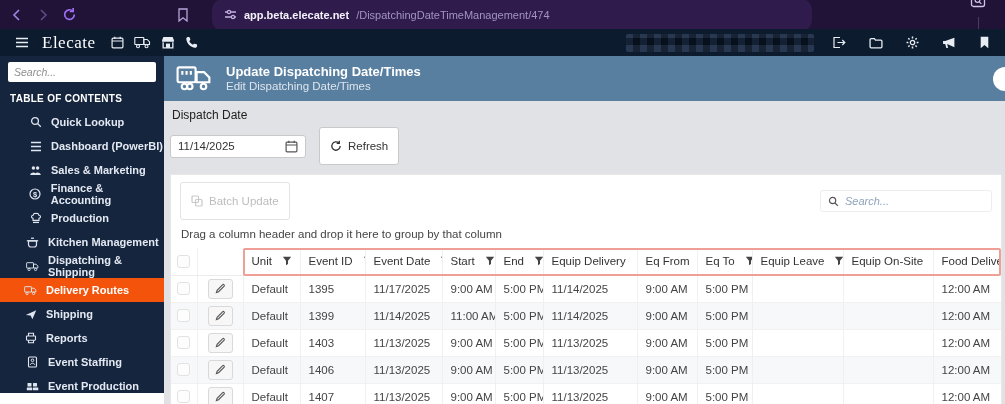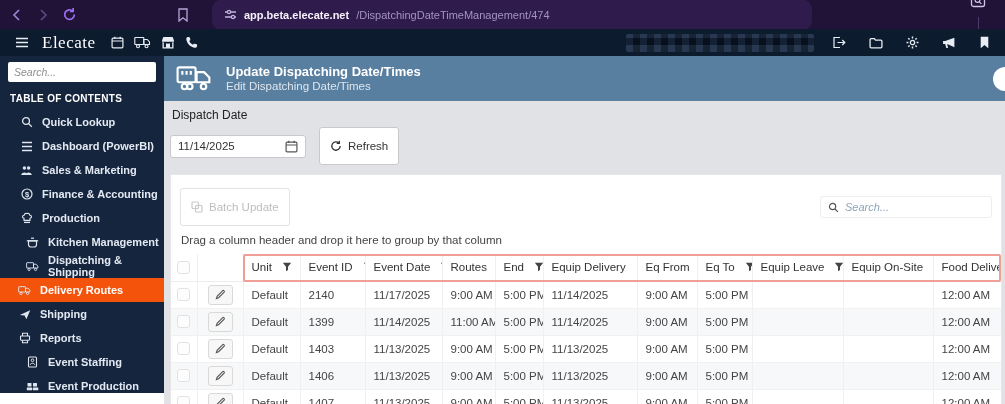--- a/index.html
+++ b/index.html
@@ -34,43 +34,43 @@
 
   
   .app-body { flex:1 1 auto; display:flex; min-height:0; }
 
   .sidebar { width:164px; flex:0 0 auto; background:linear-gradient(to bottom, #16253e 0, #16253e 337px, #ffffff 337px); padding:6px 0 0 0; color:#e3e9f2; }
   .sb-search { display:block; width:148px; height:20px; margin:0 0 7px 8px; border:none; border-radius:2px; background:#fff; font-family:"Liberation Sans",sans-serif; font-size:10.5px; font-style:italic; color:#333; padding:0 6px; outline:none; }
   .sb-search::placeholder { color:#8e8e8e; }
   .toc-title { font-size:10px; font-weight:bold; color:#fff; letter-spacing:.3px; padding:4px 0 6px 10px; }
   .nav-item { height:24px; display:flex; align-items:center; gap:9px; font-size:11px; font-weight:bold; color:#e3e9f2; cursor:pointer; }
   .nav-item .nav-ic { display:flex; align-items:center; justify-content:center; width:13px; color:#dfe6ef; }
-  .lvl0 { padding-left:20px; }
+  .lvl0 { padding-left:14px;margin-left:15px; }
   .lvl1 { padding-left:26px; }
-  .lvl2 { padding-left:18px; }
+  .lvl2 { padding-left:24px; }
   .nav-item.active { background:#f4530b; color:#fff; }
 
   .main { flex:1 1 auto; display:flex; flex-direction:column; min-width:0; }
 
   .banner { height:45px; background:#587ea0; display:flex; align-items:center; padding:0 12px; position:relative; color:#fff; flex:0 0 auto; overflow:visible; }
   .banner-ic { color:#fff; margin-right:14px; }
   .banner-title { font-size:13px; font-weight:bold; color:#fff; line-height:1.35; }
   .banner-sub { font-size:11.5px; color:#dde6ee; line-height:1.2; }
   .help-circle { position:absolute; right:-12px; top:11px; width:24px; height:24px; border-radius:50%; background:#fff; }
 
   .content { flex:1 1 auto; background:#e0e2e6; padding:5px 3px 0 6px; overflow:hidden; }
   .dd-label { font-size:12px; color:#222; margin:2px 0 5px 2px; }
   .controls { display:flex; align-items:center; gap:13px; }
   .date-field { width:136px; height:23px; background:#fff; border:1px solid #c9c9c9; border-radius:3px; display:flex; align-items:center; padding:0 7px; }
   .date-field input { border:none; outline:none; flex:1; font-family:"Liberation Sans",sans-serif; font-size:11.5px; color:#333; min-width:0; }
   .date-cal { color:#555; }
   .btn { height:38px; background:#fff; border:1px solid #c9c9c9; border-radius:3px; display:flex; align-items:center; gap:6px; padding:0 10px; font-size:11.5px; color:#333; cursor:pointer; }
 
   .card { margin-top:9px; background:#fff; border:1px solid #e7e7e7; height:250px; position:relative; overflow:hidden; }
-  .toolbar { display:flex; justify-content:space-between; align-items:center; padding:13px 9px 5px 9px; }
+  .toolbar { display:flex; justify-content:space-between; align-items:center; padding:7px 9px 5px 9px; }
   .btn.disabled { color:#bdbdbd; border-color:#e3e3e3; cursor:default; }
   .btn.disabled .b-ic { color:#c9c9c9; }
   .grid-search { width:172px; height:22px; border:1px solid #ededed; border-radius:3px; display:flex; align-items:center; gap:6px; padding:0 7px; background:#fff; }
   .grid-search input { border:none; outline:none; flex:1; font-family:"Liberation Sans",sans-serif; font-size:11px; font-style:italic; color:#333; min-width:0; }
   .grid-search input::placeholder { color:#8fa3bb; }
   .hint { font-size:11.5px; color:#444; padding:3px 10px 8px 10px; }
 
   .grid-wrap { position:relative; }
   table { width:100%; border-collapse:collapse; table-layout:fixed; font-size:11.5px; }
   th { height:27px; font-weight:normal; color:#333; text-align:left; padding:0 8px; white-space:nowrap; overflow:hidden; border-bottom:1px solid #ececec;margin-left:28px; }
@@ -452,21 +452,21 @@
                   <th>
                       <span class="th-inner">
                         <span>Event Date</span>
                         <svg class="funnel" width="10" height="10" viewBox="0 0 12 12">
                           <path d="M1 1 H11 L7.2 5.6 V9.6 L4.8 11 V5.6 Z" fill="currentColor"></path>
                         </svg>
                       </span>
                     </th>
                   <th>
                       <span class="th-inner">
-                        <span>Routes</span>
+                        <span>Start</span>
                         <svg class="funnel" width="10" height="10" viewBox="0 0 12 12">
                           <path d="M1 1 H11 L7.2 5.6 V9.6 L4.8 11 V5.6 Z" fill="currentColor"></path>
                         </svg>
                       </span>
                     </th>
                   <th>
                       <span class="th-inner">
                         <span>End</span>
                         <svg class="funnel" width="10" height="10" viewBox="0 0 12 12">
                           <path d="M1 1 H11 L7.2 5.6 V9.6 L4.8 11 V5.6 Z" fill="currentColor"></path>
@@ -516,21 +516,21 @@
               </thead>
               <tbody>
                 <tr>
                   <td class="ctr"><span class="cbx"></span></td>
                   <td class="ctr"><span class="edit-btn">
                         <svg width="11" height="11" viewBox="0 0 12 12">
                           <path d="M1.5 10.5 L2.3 7.9 L8.4 1.8 A1.15 1.15 0 0 1 10 3.4 L3.9 9.5 Z" fill="none" stroke="currentColor" stroke-width="1.2"></path>
                         </svg>
                       </span></td>
                   <td>Default</td>
-                    <td>2140</td>
+                    <td>1395</td>
                     <td>11/17/2025</td>
                     <td>9:00 AM</td>
                     <td>5:00 PM</td>
                     <td>11/14/2025</td>
                     <td>9:00 AM</td>
                     <td>5:00 PM</td>
                     <td></td>
                     <td></td>
                     <td>12:00 AM</td>
                 </tr>

